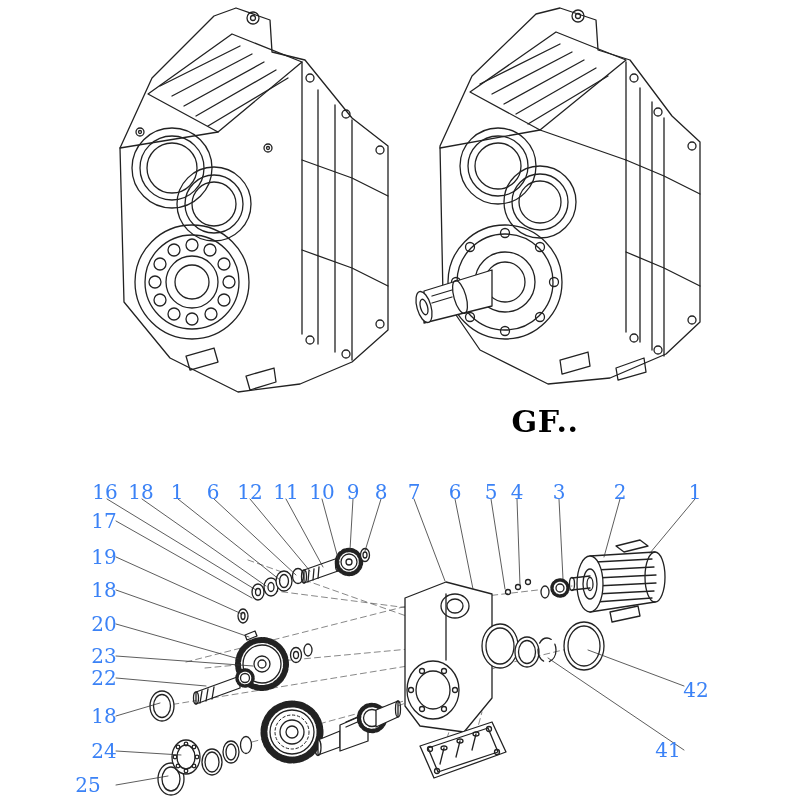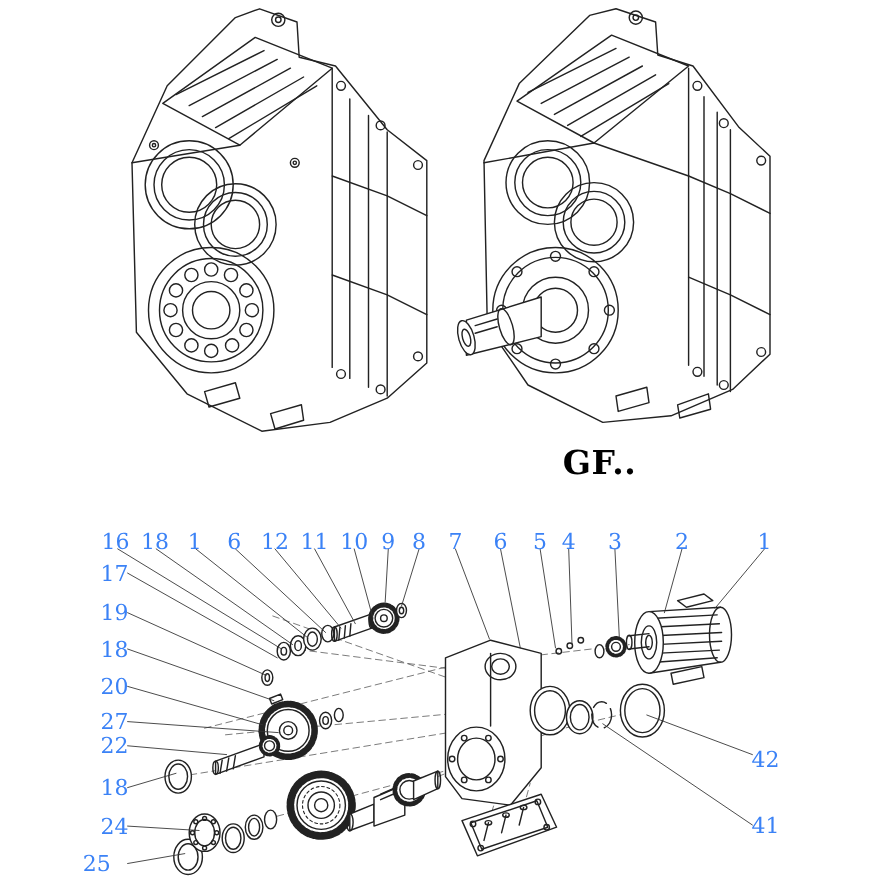--- a/index.html
+++ b/index.html
@@ -326,22 +326,22 @@
   <span class="callout" style="left:491px;top:492px">5</span>
   <span class="callout" style="left:517px;top:492px">4</span>
   <span class="callout" style="left:559px;top:492px">3</span>
   <span class="callout" style="left:620px;top:492px">2</span>
   <span class="callout" style="left:695px;top:492px">1</span>
 
   <span class="callout" style="left:104px;top:521px">17</span>
   <span class="callout" style="left:104px;top:557px">19</span>
   <span class="callout" style="left:104px;top:590px">18</span>
   <span class="callout" style="left:104px;top:624px">20</span>
-  <span class="callout" style="left:104px;top:656px">27</span>
+  <span class="callout" style="left:104px;top:656px">23</span>
   <span class="callout" style="left:104px;top:678px">22</span>
   <span class="callout" style="left:104px;top:716px">18</span>
   <span class="callout" style="left:104px;top:751px">24</span>
   <span class="callout" style="left:88px;top:785px">25</span>
 
   <span class="callout" style="left:696px;top:690px">42</span>
-  <span class="callout" style="left:696px;top:750px">41</span>
+  <span class="callout" style="left:668px;top:750px">41</span>
 
 </div>
 
 </body></html>

